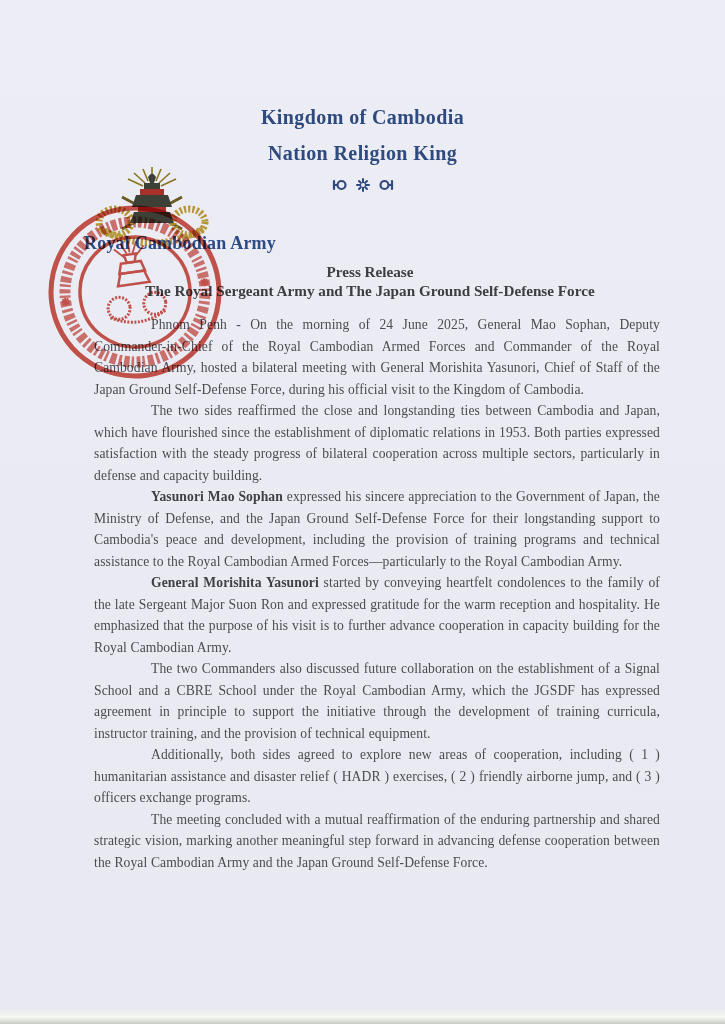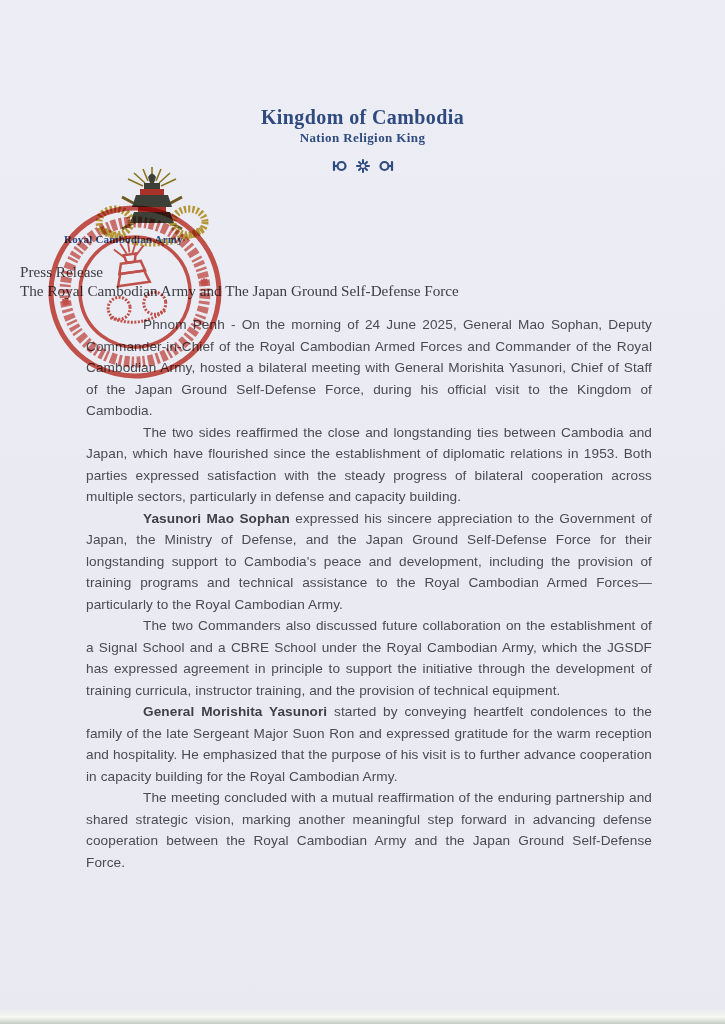--- a/index.html
+++ b/index.html
@@ -11,51 +11,51 @@
     font-family:"Liberation Sans", sans-serif;
   }
   
   .kingdom-header {
     position:absolute; top:106px; left:0; width:100%;
     text-align:center;
     font-family:"Liberation Serif", serif; font-weight:bold;
     color:#2e4a7e;
   }
   .kh-line1 { font-size:20px; letter-spacing:0.4px; }
-  .kh-line2 { font-size:13px; margin-top:1px; letter-spacing:0.4px; }
+  .kh-line2 { font-size:20px; margin-top:13px; letter-spacing:0.4px; }
   .ornament { margin-top:11px; height:18px; }
   
   .emblem { position:absolute; left:88px; top:165px; width:128px; height:85px; }
   .army-label {
-    position:absolute; left:64px; top:233px;
+    position:absolute; left:84px; top:233px;
     font-family:"Liberation Serif", serif; font-weight:bold;
-    font-size:11px; color:#2d4a88; letter-spacing:0.2px;
+    font-size:18px; color:#2d4a88; letter-spacing:0.2px;
     z-index:2;
   }
   
   .stamp {
     position:absolute; left:45px; top:202px; width:180px; height:180px;
     transform:rotate(-8deg);
     opacity:0.84; mix-blend-mode:multiply;
     z-index:5;
   }
   
   .title-block {
     position:absolute; top:264px; left:20px; width:700px;
-    text-align:left;
-    font-family:"Liberation Serif", serif; font-weight:normal;
+    text-align:center;
+    font-family:"Liberation Serif", serif; font-weight:bold;
     color:#3d3d42; font-size:15.2px; line-height:15.2px;
   }
   .title-main { margin-bottom:4px; }
   .title-sub { line-height:15.4px; }
   
   .body-text {
-    position:absolute; top:314px; left:86px; width:566px;
+    position:absolute; top:314px; left:94px; width:566px;
     font-size:13.6px; line-height:21.5px; color:#4b4b51;
-    text-align:justify; letter-spacing:0.1px;
+    text-align:justify; letter-spacing:0.1px;font-family:Liberation Serif, serif;
   }
   .body-text p { margin:0; text-indent:57px; }
   .body-text b { font-weight:bold; color:#3f3f45; }
   
   .page-edge {
     position:absolute; left:0; right:0; bottom:0; height:16px;
     background:linear-gradient(180deg, rgba(234,235,243,0) 0%, #eff1ee 35%,
       #f6f8f2 55%, #e2e6df 75%, #c5ccc4 100%);
   }
 </style>
@@ -111,29 +111,30 @@
       <path d="M48,30 L80,30 L84,42 L44,42 Z" fill="#3c4036"></path>
       <rect x="50" y="42" width="28" height="5" fill="#a8322a"></rect>
       <path d="M46,47 L82,47 L86,58 L42,58 Z" fill="#3c4036"></path>
     </svg>
   </div>
 
   <div class="army-label">Royal Cambodian Army</div>
 
   <div class="title-block">
     <div class="title-main">Press Release</div>
-    <div class="title-sub">The Royal Cambodian Army and The Japan Ground Self-Defense Force</div>
+    <div class="title-sub">The Royal Sergeant Army and The Japan Ground Self-Defense Force</div>
   </div>
 
   <div class="body-text">
     <p><b></b><span>Phnom Penh - On the morning of 24 June 2025, General Mao Sophan, Deputy Commander-in-Chief of the Royal Cambodian Armed Forces and Commander of the Royal Cambodian Army, hosted a bilateral meeting with General Morishita Yasunori, Chief of Staff of the Japan Ground Self-Defense Force, during his official visit to the Kingdom of Cambodia.</span></p>
     <p><b></b><span>The two sides reaffirmed the close and longstanding ties between Cambodia and Japan, which have flourished since the establishment of diplomatic relations in 1953. Both parties expressed satisfaction with the steady progress of bilateral cooperation across multiple sectors, particularly in defense and capacity building.</span></p>
     <p><b>Yasunori Mao Sophan</b><span> expressed his sincere appreciation to the Government of Japan, the Ministry of Defense, and the Japan Ground Self-Defense Force for their longstanding support to Cambodia's peace and development, including the provision of training programs and technical assistance to the Royal Cambodian Armed Forces—particularly to the Royal Cambodian Army.</span></p>
+    <p><b>General Morishita Yasunori</b><span> started by conveying heartfelt condolences to the family of the late Sergeant Major Suon Ron and expressed gratitude for the warm reception and hospitality. He emphasized that the purpose of his visit is to further advance cooperation in capacity building for the Royal Cambodian Army.</span></p>
     <p><b></b><span>The two Commanders also discussed future collaboration on the establishment of a Signal School and a CBRE School under the Royal Cambodian Army, which the JGSDF has expressed agreement in principle to support the initiative through the development of training curricula, instructor training, and the provision of technical equipment.</span></p>
-    <p><b>General Morishita Yasunori</b><span> started by conveying heartfelt condolences to the family of the late Sergeant Major Suon Ron and expressed gratitude for the warm reception and hospitality. He emphasized that the purpose of his visit is to further advance cooperation in capacity building for the Royal Cambodian Army.</span></p>
+    <p><b></b><span>Additionally, both sides agreed to explore new areas of cooperation, including ( 1 ) humanitarian assistance and disaster relief ( HADR ) exercises, ( 2 ) friendly airborne jump, and ( 3 ) officers exchange programs.</span></p>
     <p><b></b><span>The meeting concluded with a mutual reaffirmation of the enduring partnership and shared strategic vision, marking another meaningful step forward in advancing defense cooperation between the Royal Cambodian Army and the Japan Ground Self-Defense Force.</span></p>
   </div>
 
   <div class="stamp">
     <svg width="180" height="180" viewBox="0 0 180 180">
       <g fill="none" stroke="#c8362a">
         <circle cx="90" cy="90" r="84" stroke-width="5"></circle>
         <circle cx="90" cy="90" r="55" stroke-width="3.5"></circle>
         <circle cx="90" cy="90" r="70" stroke-width="11" stroke-dasharray="4 2.5 2.5 2 5.5 2.5 3 2.5 6 3 2.5 2" opacity="0.8"></circle>
       </g>

